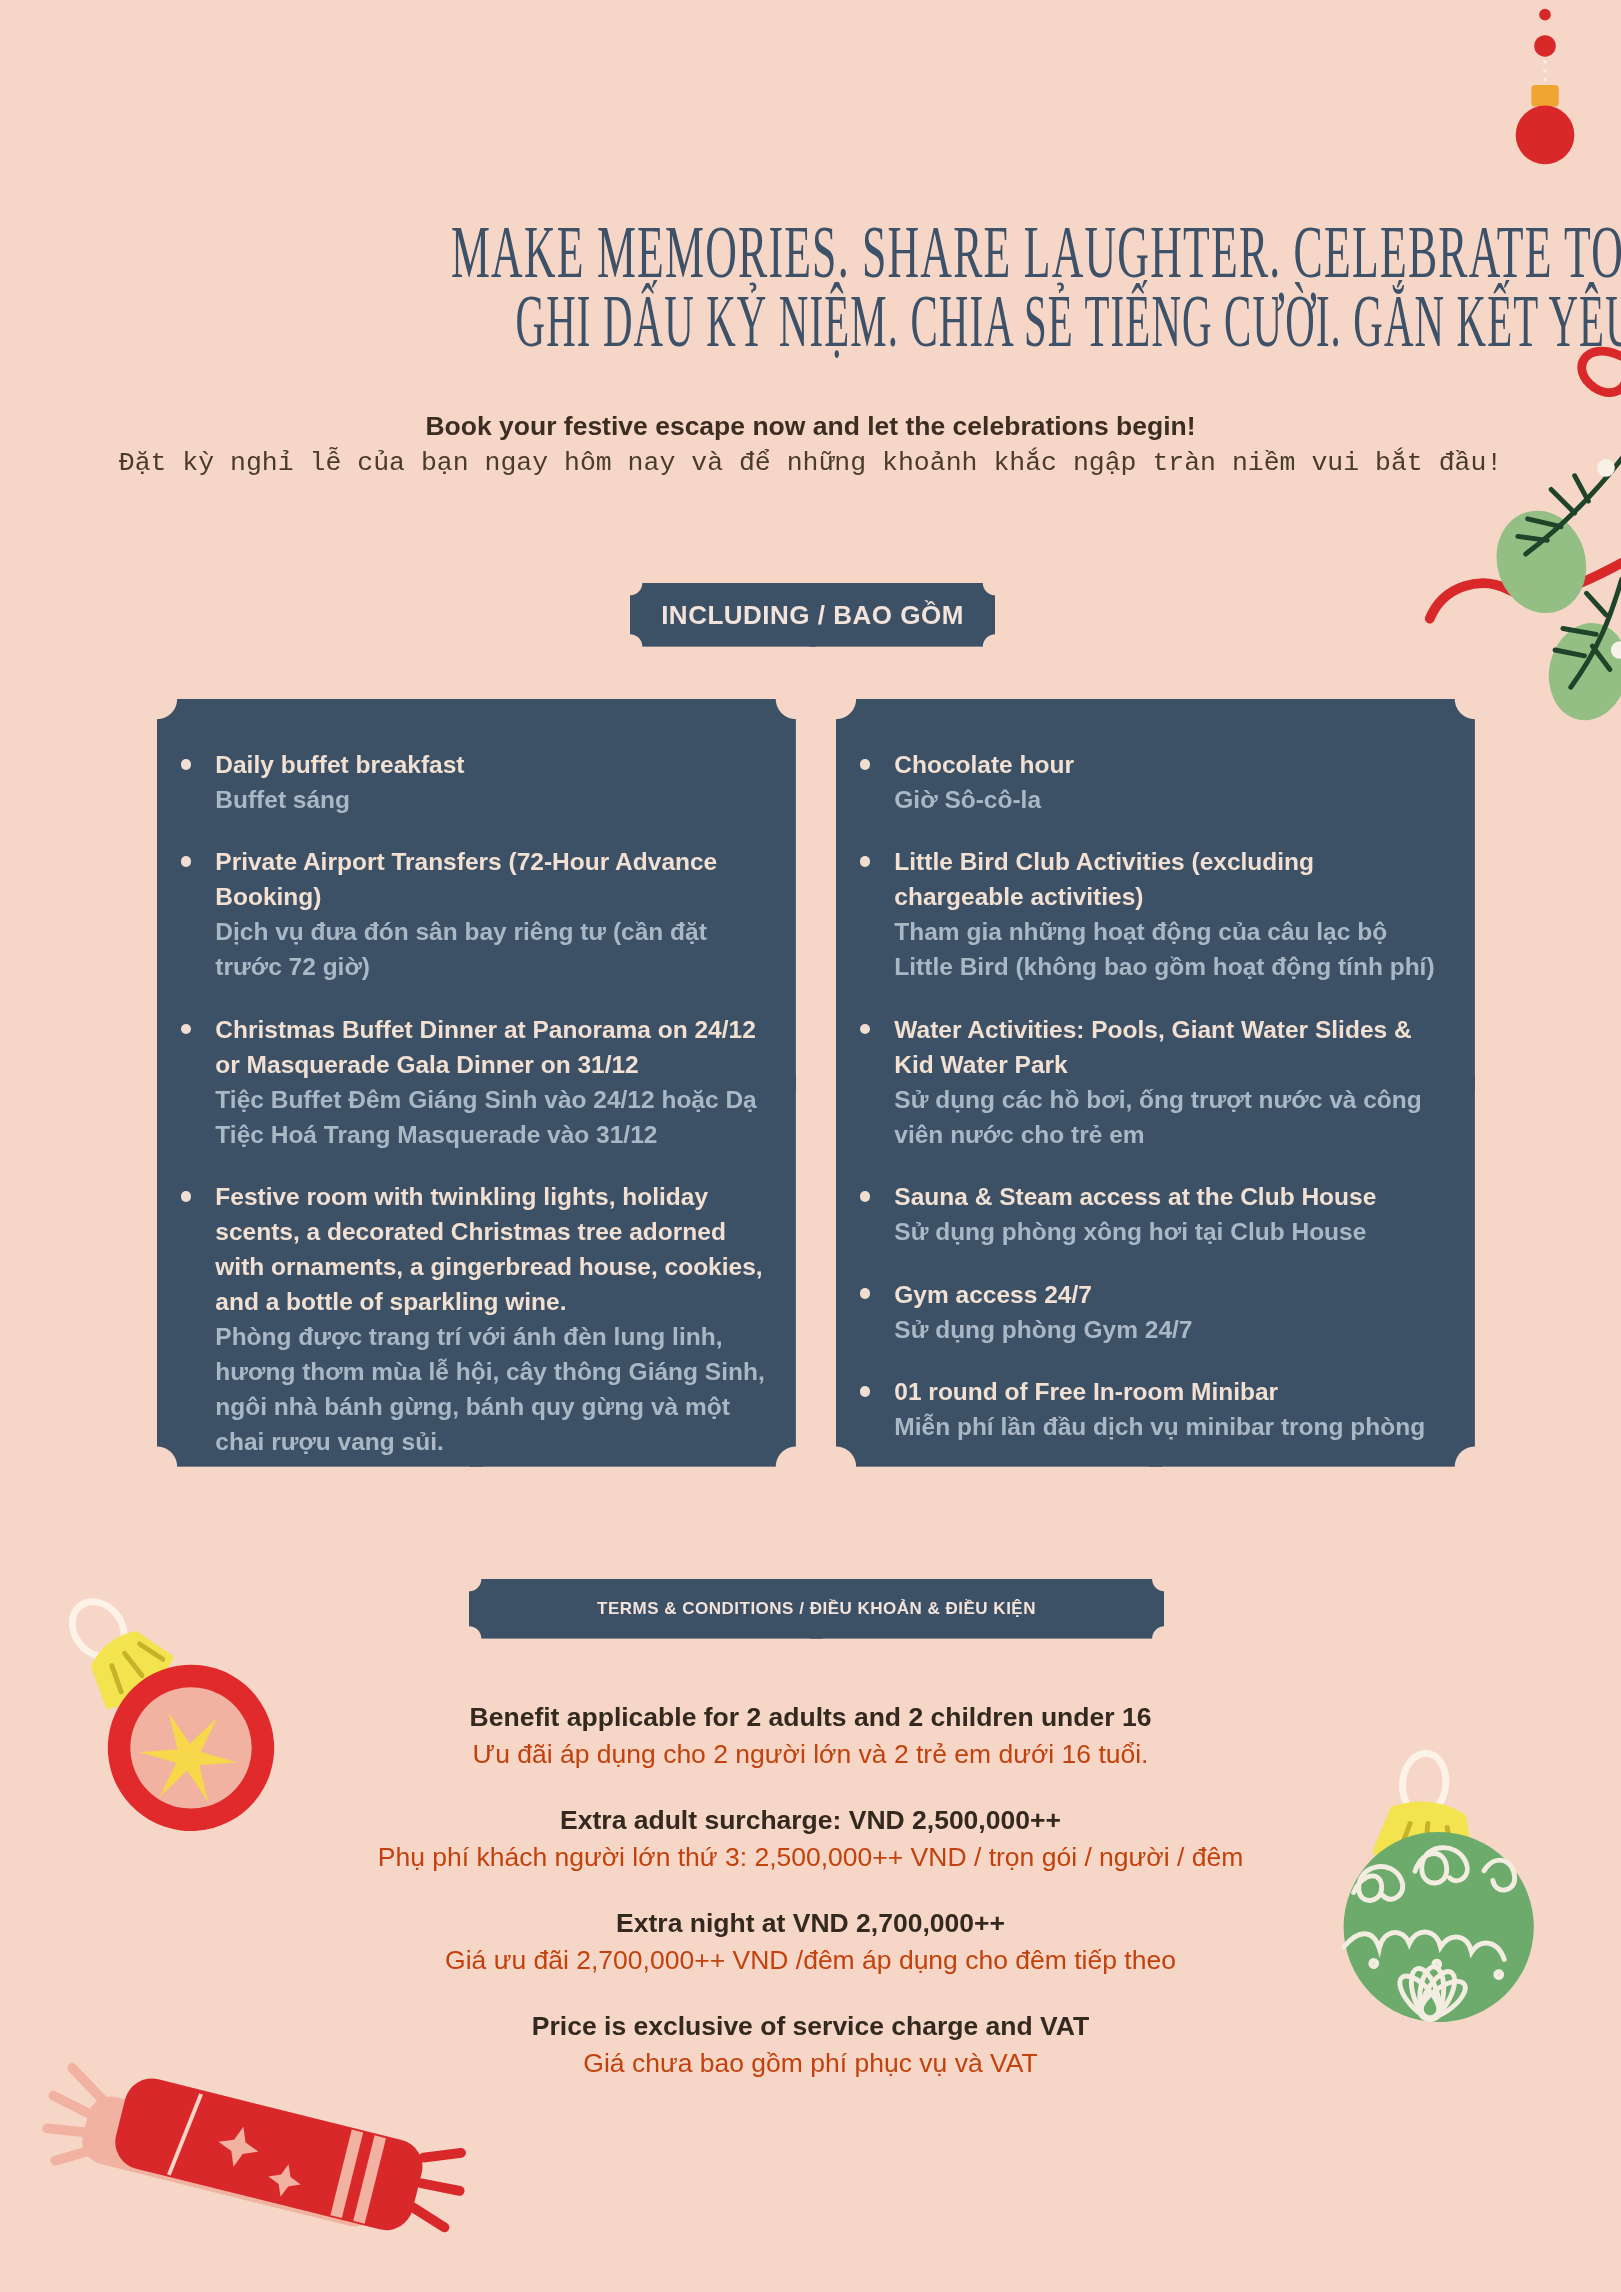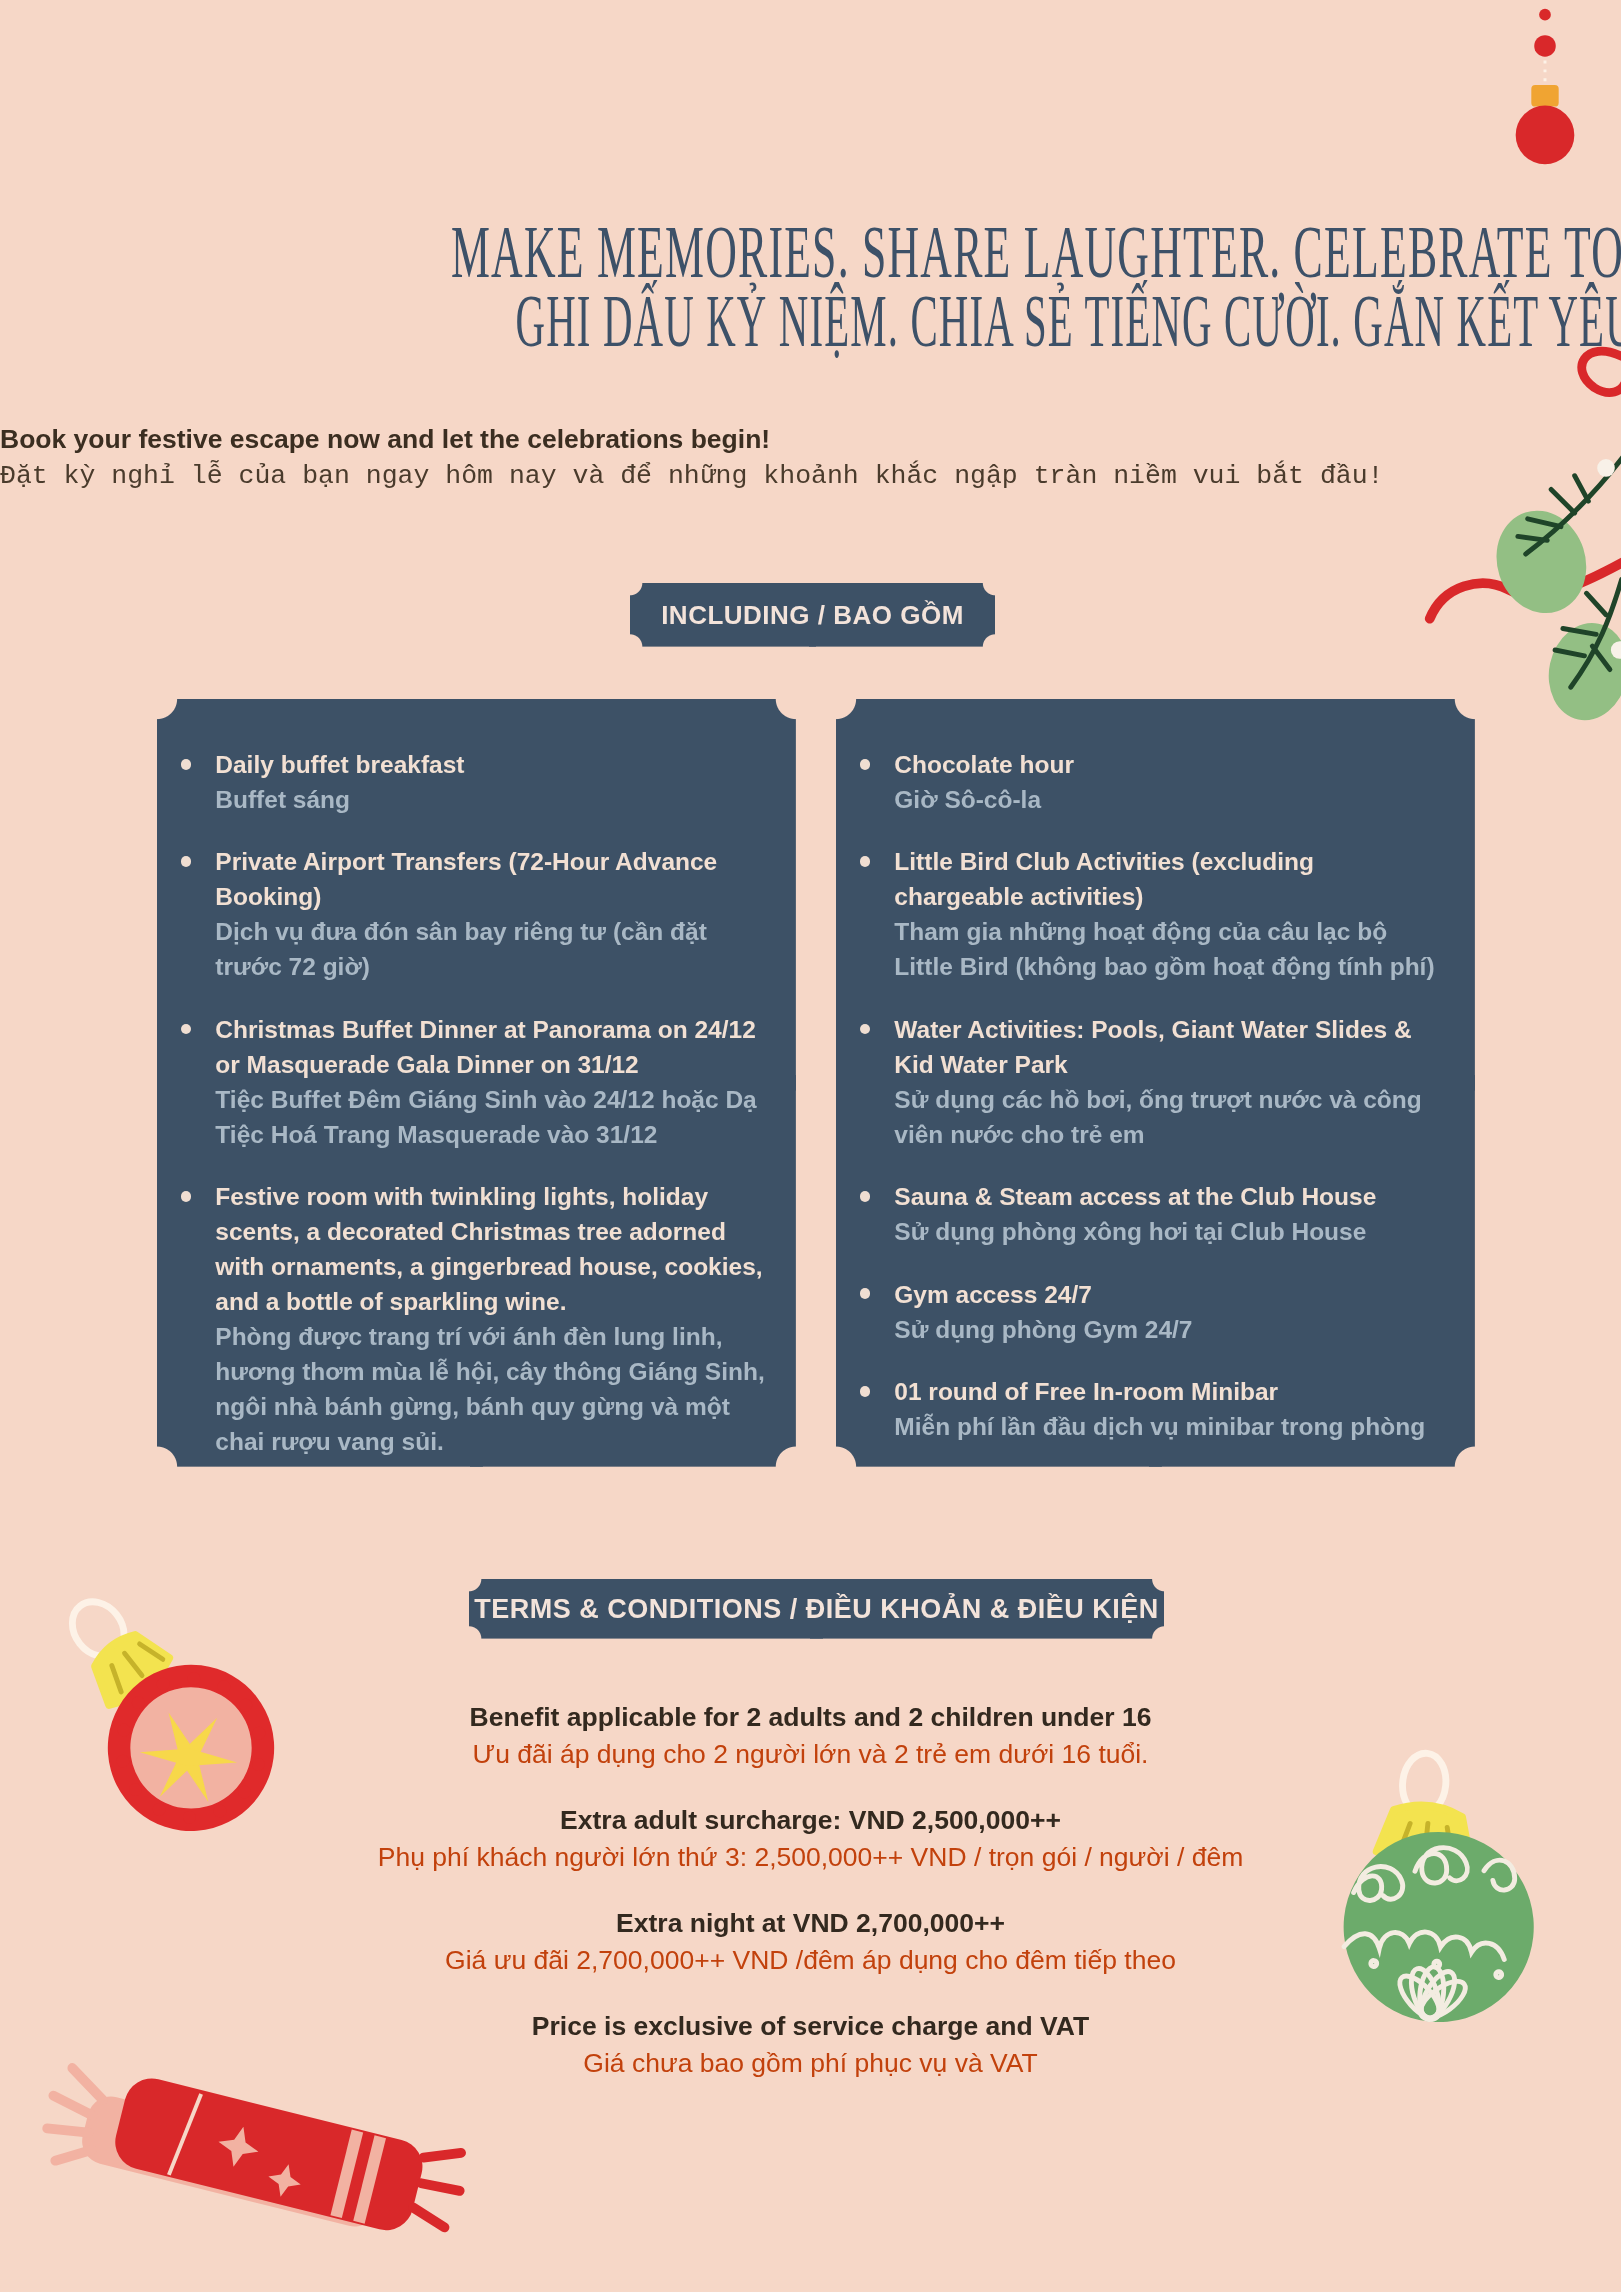--- a/index.html
+++ b/index.html
@@ -20,42 +20,42 @@
     white-space:nowrap;
     width:max-content;
     margin:0 auto;
     font-size:73px;
     line-height:69px;
     letter-spacing:2px;
   }
   .title-line.l1 { transform:scaleX(0.60); }
   .title-line.l2 { transform:scaleX(0.56); }
   
-  .subtitle { position:absolute; top:421px; left:0; right:0; text-align:left; }
+  .subtitle { position:absolute; top:408px; left:0; right:0; text-align:center; }
   .subtitle .en { font-size:26.5px; font-weight:bold; color:#3b2e21; line-height:37px; }
   .subtitle .vi { font-size:26.5px; color:#4a3b2c; line-height:37px;font-family:Liberation Mono, monospace; }
   
   .notch {
     --r:19.6px; --c:#3d5166;
     background:
       radial-gradient(circle at 0 0,        transparent var(--r), var(--c) calc(var(--r) + 1px)) top left,
       radial-gradient(circle at 100% 0,     transparent var(--r), var(--c) calc(var(--r) + 1px)) top right,
       radial-gradient(circle at 0 100%,     transparent var(--r), var(--c) calc(var(--r) + 1px)) bottom left,
       radial-gradient(circle at 100% 100%,  transparent var(--r), var(--c) calc(var(--r) + 1px)) bottom right;
     background-size:51% 51%;
     background-repeat:no-repeat;
   }
   .badge {
     position:absolute;
     display:flex; align-items:center; justify-content:center;
     color:#f3e3da; font-weight:bold; letter-spacing:0.5px;
     --r:11.8px;
   }
   .badge.including { left:630px; top:583px; width:365px; height:64px; font-size:26px; }
-  .badge.terms     { left:469px; top:1579px; width:695px; height:60px; font-size:27px;text-align:center; }
+  .badge.terms     { left:469px; top:1579px; width:695px; height:60px; font-size:17px;text-align:center; }
   
   .panel {
     position:absolute; top:699px; width:639px; height:768px;
     padding:48px 27.4px 0 23.5px;
     --r:19.6px;
   }
   .panel.left  { left:157px; }
   .panel.right { left:836px; }
   .benefit { display:flex; gap:24px; margin-bottom:27.4px; }
   .benefit .dot { flex:none; width:10.8px; height:10.8px; border-radius:50%; background:#f0ded2; margin-top:11.8px; }

